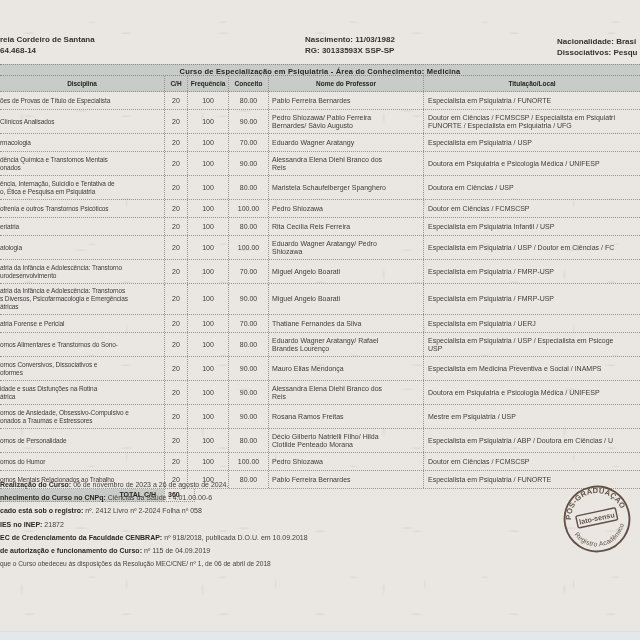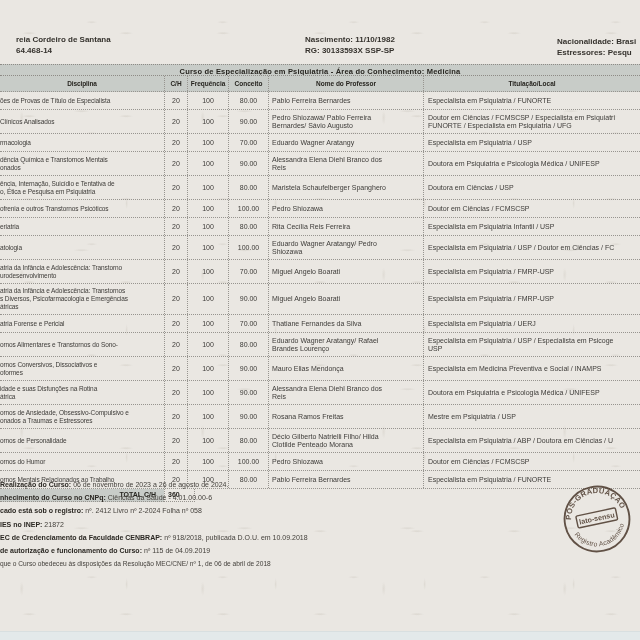--- a/index.html
+++ b/index.html
@@ -14,21 +14,21 @@
       radial-gradient(ellipse 10px 2px at 30% 40%, rgba(183,176,164,.30), transparent 70%),
       radial-gradient(ellipse 8px 2px at 70% 20%, rgba(183,176,164,.26), transparent 70%),
       radial-gradient(ellipse 12px 2px at 50% 80%, rgba(170,162,150,.22), transparent 70%),
       radial-gradient(ellipse 2px 9px at 85% 60%, rgba(183,176,164,.24), transparent 70%),
       radial-gradient(ellipse 3px 10px at 12% 75%, rgba(178,171,158,.20), transparent 70%);
     background-size: 97px 83px, 131px 111px, 163px 139px, 149px 127px, 181px 157px;
   }
   
   .info{position:absolute;top:34px;left:0;width:640px;height:24px;font-size:8px;font-weight:bold;color:#35322d;}
   .info div{line-height:11px;white-space:nowrap;}
-  .info-left{position:absolute;left:16px;top:0;}
+  .info-left{position:absolute;left:0;top:0;}
   .info-center{position:absolute;left:305px;top:0;}
   .info-right{position:absolute;left:557px;top:2px;}
   
   .course-bar{
     position:absolute;top:64px;left:0;width:640px;height:13px;
     background:#c8ccc8;
     border-top:1px dotted #8e8b86;border-bottom:1px dotted #8e8b86;
     text-align:center;font-size:7.5px;font-weight:bold;color:#26241f;
     line-height:13px;letter-spacing:.2px;
   }
@@ -62,26 +62,26 @@
 <body>
 
 <div class="page">
 
   <div class="info">
     <div class="info-left">
       <div>reia Cordeiro de Santana</div>
       <div>64.468-14</div>
     </div>
     <div class="info-center">
-      <div>Nascimento: 11/10/1982</div>
+      <div>Nascimento: 11/03/1982</div>
       <div>RG: 30133593X SSP-SP</div>
     </div>
     <div class="info-right">
       <div>Nacionalidade: Brasi</div>
-      <div>Estressores: Pesqu</div>
+      <div>Dissociativos: Pesqu</div>
     </div>
   </div>
 
   <div class="course-bar">Curso de Especialização em Psiquiatria - Área do Conhecimento: Medicina</div>
 
   <div class="table">
     <div class="tr thead">
       <div class="td c1">Disciplina</div>
       <div class="td c2">C/H</div>
       <div class="td c3">Frequência</div>

